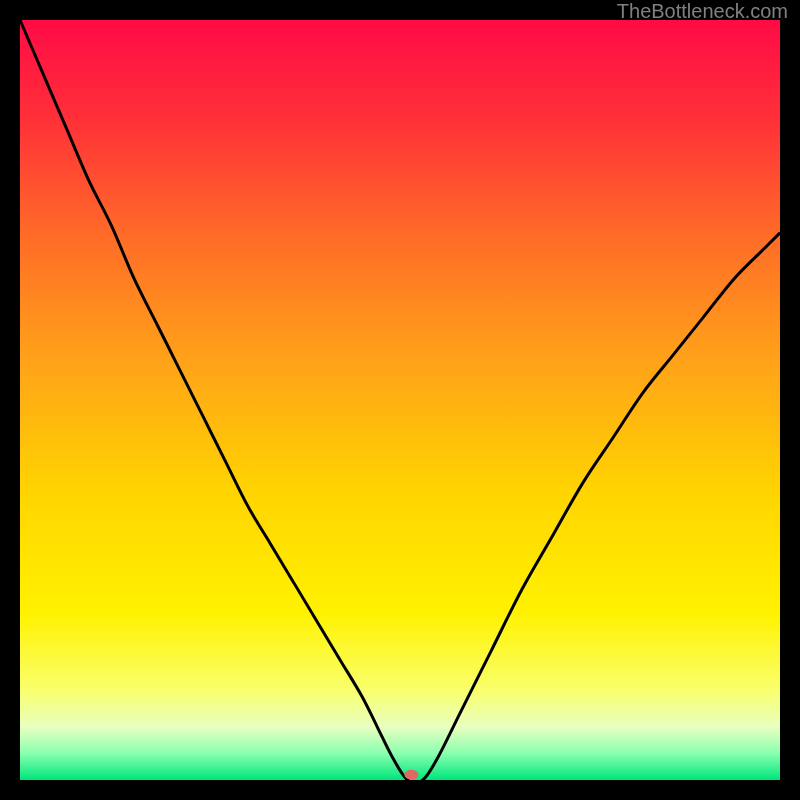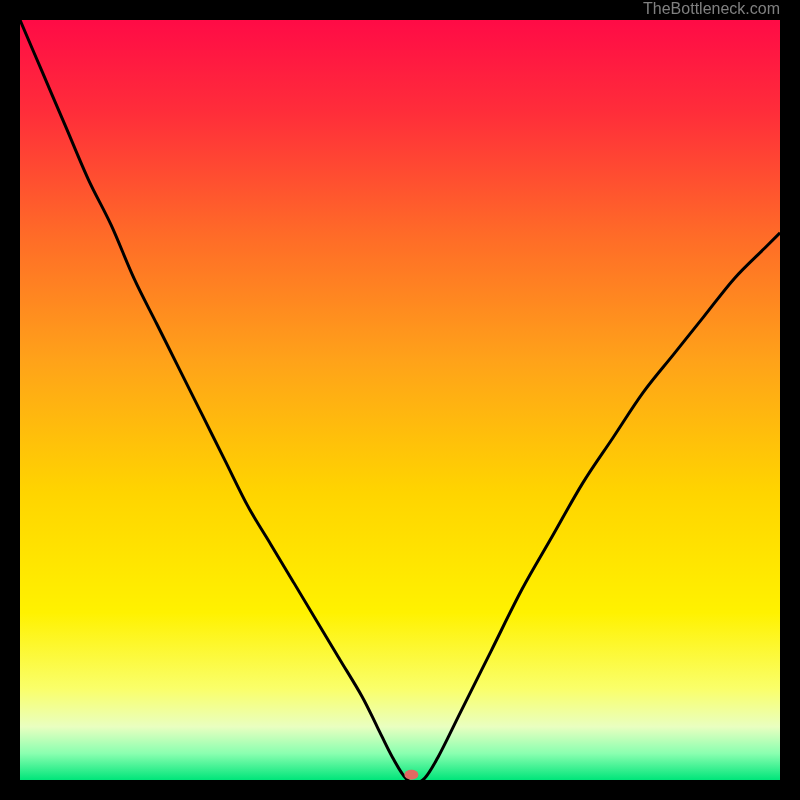--- a/index.html
+++ b/index.html
@@ -22,23 +22,23 @@
   .plot {
     position: absolute;
     left: 0;
     top: 0;
     width: 760px;
     height: 760px;
   }
   .watermark {
     position: absolute;
     top: 0px;
-    right: 20px;
+    right: 12px;
     color: #808080;
-    font-size: 16px;
+    font-size: 20px;
     font-weight: 500;
     letter-spacing: 0px;
   }
 </style>
 </head>
 <body>
 
 <div class="frame">
   <svg class="plot" viewBox="0 0 760 760">
     <defs>

